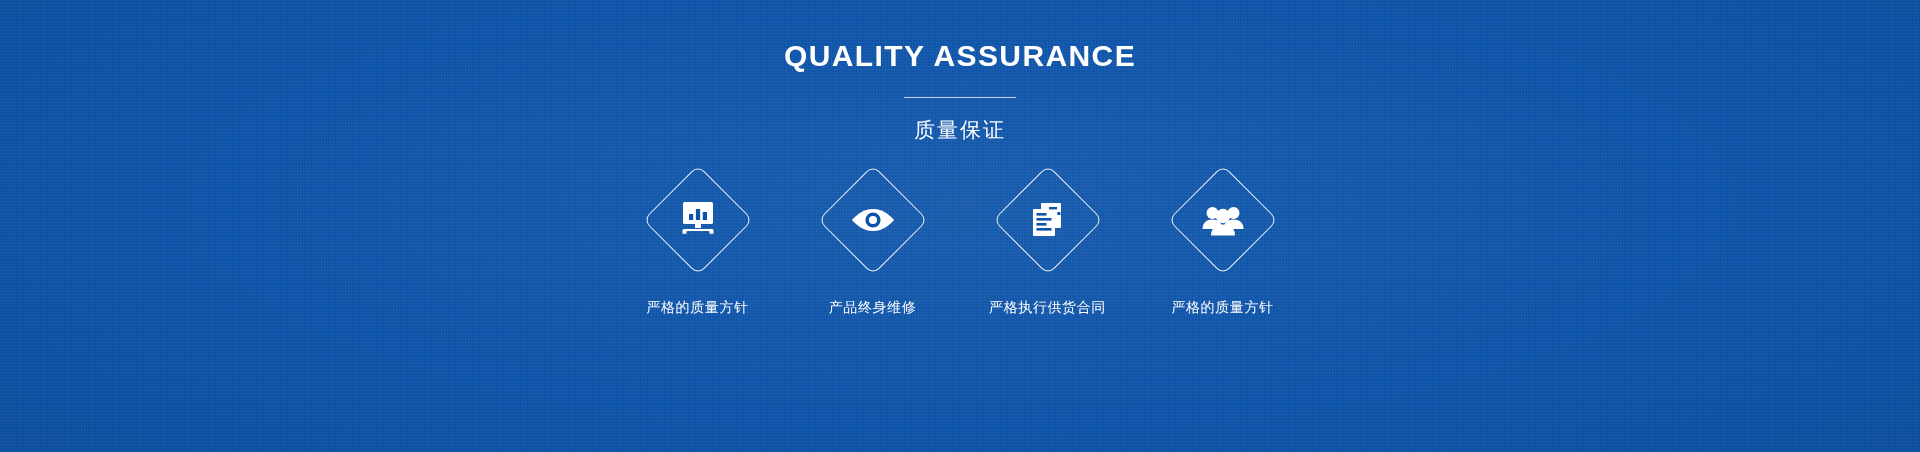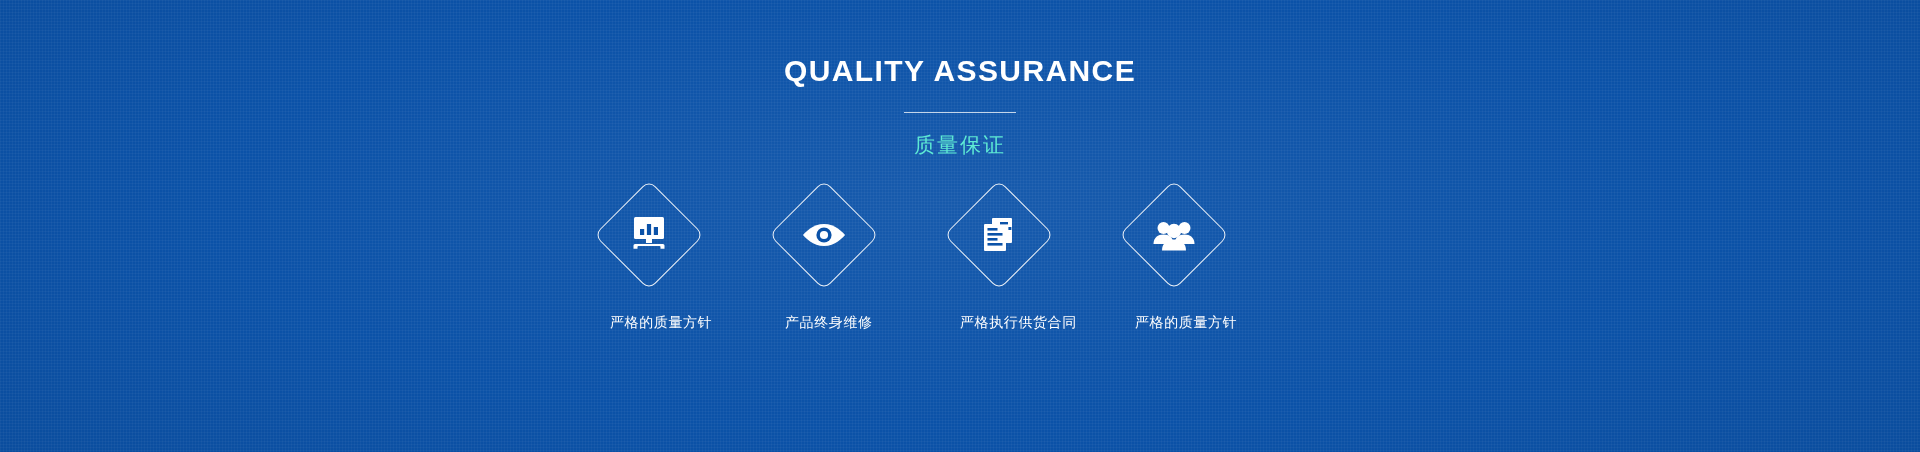--- a/index.html
+++ b/index.html
@@ -51,58 +51,59 @@
     display:flex;
     flex-direction:column;
     align-items:center;
   }
 
   
   .heading-block {
     display:flex;
     flex-direction:column;
     align-items:center;
-    margin-top:56px;
+    margin-top:41px;
   }
   .title-en {
     color:#ffffff;
     font-size:30px;
     font-weight:bold;
     letter-spacing:1.4px;
     line-height:1;
     white-space:nowrap;
   }
   .title-divider {
     width:112px;
     height:1px;
     background:rgba(255,255,255,0.75);
     margin-top:26px;
   }
   .title-cn {
-    color:#5eead4;
+    color:#ffffff;
     font-size:21px;
     font-weight:normal;
     letter-spacing:2px;
     line-height:1;
     margin-top:21px;
     white-space:nowrap;
   }
 
   
   .features {
     display:flex;
     justify-content:center;
     align-items:flex-start;
     margin-top:37px;
     gap:0;
   }
   .feature {
     width:175px;
     display:flex;
     flex-direction:column;
+    align-items:center;
   }
 
   .diamond {
     width:78px;
     height:78px;
     border:1px solid rgba(255,255,255,0.92);
     border-radius:9px;
     transform:rotate(45deg);
     display:flex;
     align-items:center;

